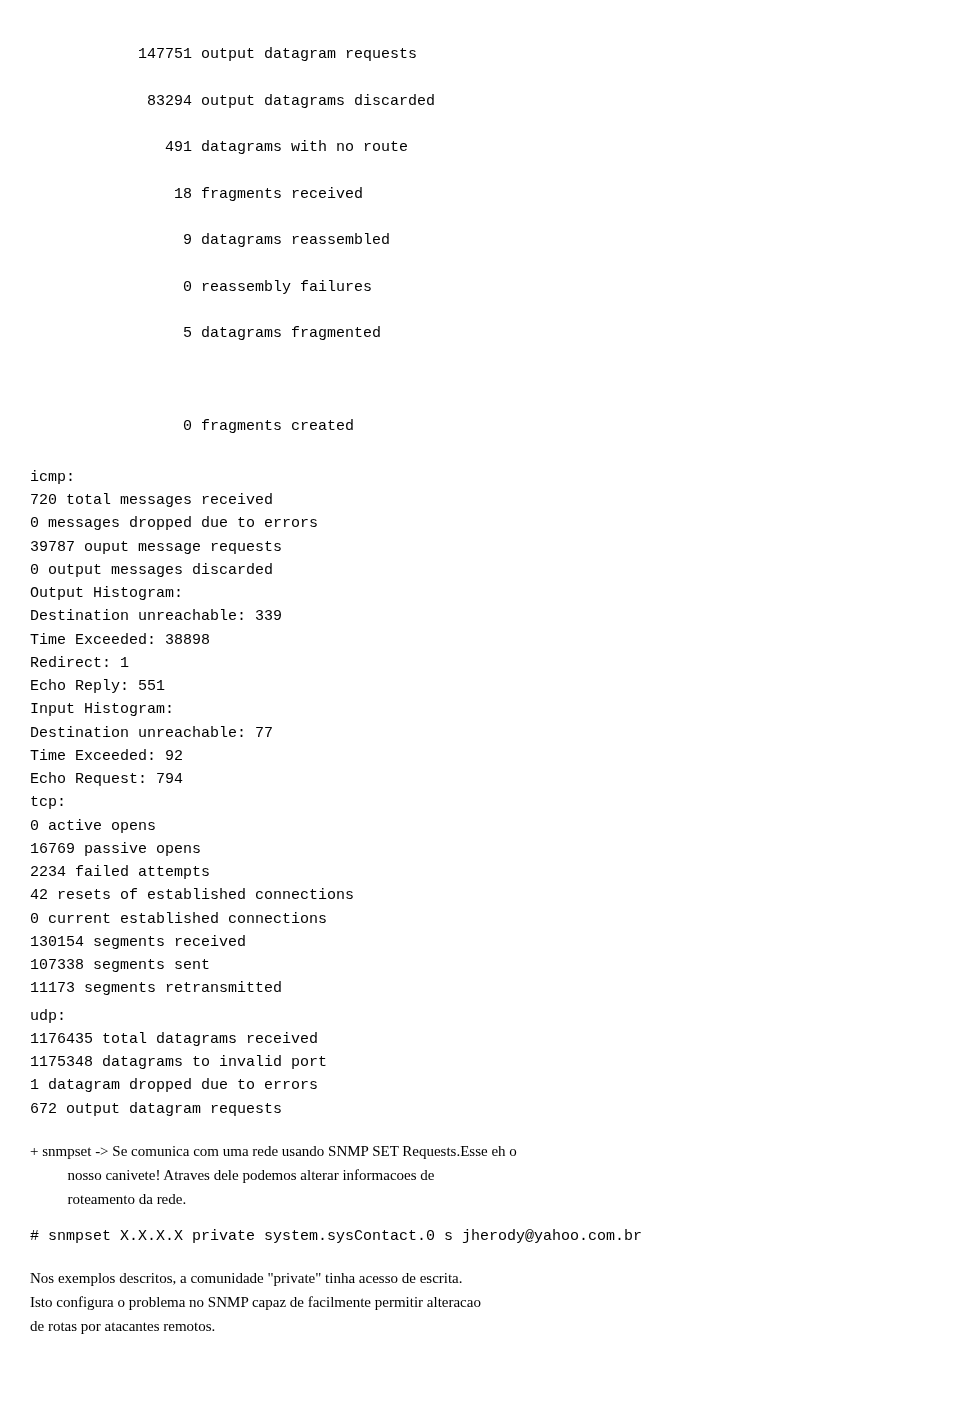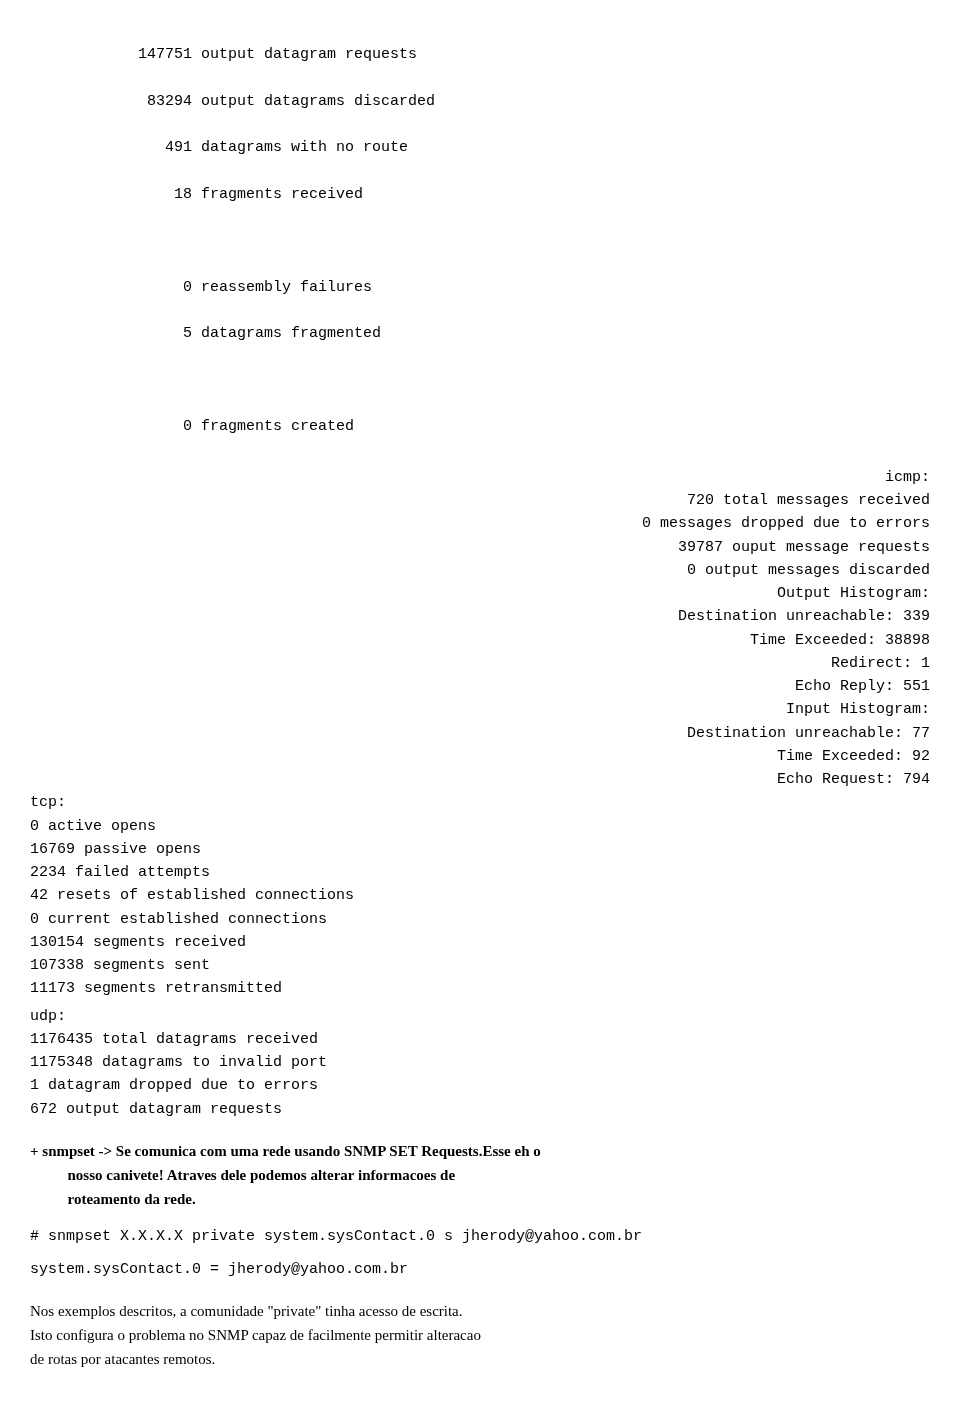--- a/index.html
+++ b/index.html
@@ -37,28 +37,28 @@
 </head>
 <body>
 
 <div>
 
   <div class="content-block">
     <span class="code-line">        147751 output datagram requests</span><br>
     <span class="code-line">         83294 output datagrams discarded</span><br>
     <span class="code-line">           491 datagrams with no route</span><br>
     <span class="code-line">            18 fragments received</span><br>
-    <br>
+    <span class="code-line">             9 datagrams reassembled</span><br>
     <span class="code-line">             0 reassembly failures</span><br>
     <span class="code-line">             5 datagrams fragmented</span><br>
     <br>
     <span class="code-line">             0 fragments created</span>
   </div>
 
-  <div style="margin-top:4px;text-align:right;">
+  <div style="margin-top:4px;">
     <span class="code-line">icmp:</span><br>
     <span class="code-line">        720 total messages received</span><br>
     <span class="code-line">          0 messages dropped due to errors</span><br>
     <span class="code-line">      39787 ouput message requests</span><br>
     <span class="code-line">          0 output messages discarded</span><br>
     <span class="code-line">        Output Histogram:</span><br>
     <span class="code-line">                Destination unreachable: 339</span><br>
     <span class="code-line">                Time Exceeded: 38898</span><br>
     <span class="code-line">                Redirect: 1</span><br>
     <span class="code-line">                Echo Reply: 551</span><br>
@@ -83,31 +83,30 @@
   <div style="margin-top:4px;">
     <span class="code-line">udp:</span><br>
     <span class="code-line">        1176435 total datagrams received</span><br>
     <span class="code-line">        1175348 datagrams to invalid port</span><br>
     <span class="code-line">        1 datagram dropped due to errors</span><br>
     <span class="code-line">        672 output datagram requests</span>
   </div>
 
   <div style="margin-top: 18px;"></div>
 
-  <div class="prose" style="white-space: pre-wrap; font-weight: bold;">+ snmpset -&gt; Se comunica com uma rede usando SNMP SET Requests.Esse eh o
+  <div class="prose" style="white-space: pre-wrap;">+ snmpset -&gt; Se comunica com uma rede usando SNMP SET Requests.Esse eh o
           nosso canivete! Atraves dele podemos alterar informacoes de
           roteamento da rede.</div>
 
   <div style="margin-top: 14px;"></div>
 
   <div class="code-line"># snmpset X.X.X.X private system.sysContact.0 s jherody@yahoo.com.br</div>
 
   <div style="margin-top: 10px;"></div>
 
-  <div class="code-line">system.sysContact.0 = jherody@yahoo.com.br</div>
 
   <div style="margin-top: 10px;"></div>
 
 
   <div style="margin-top: 14px;"></div>
 
   <div class="prose" style="white-space: pre-wrap;">Nos exemplos descritos, a comunidade "private" tinha acesso de escrita.
 Isto configura o problema no SNMP capaz de facilmente permitir alteracao
 de rotas por atacantes remotos.</div>
 

